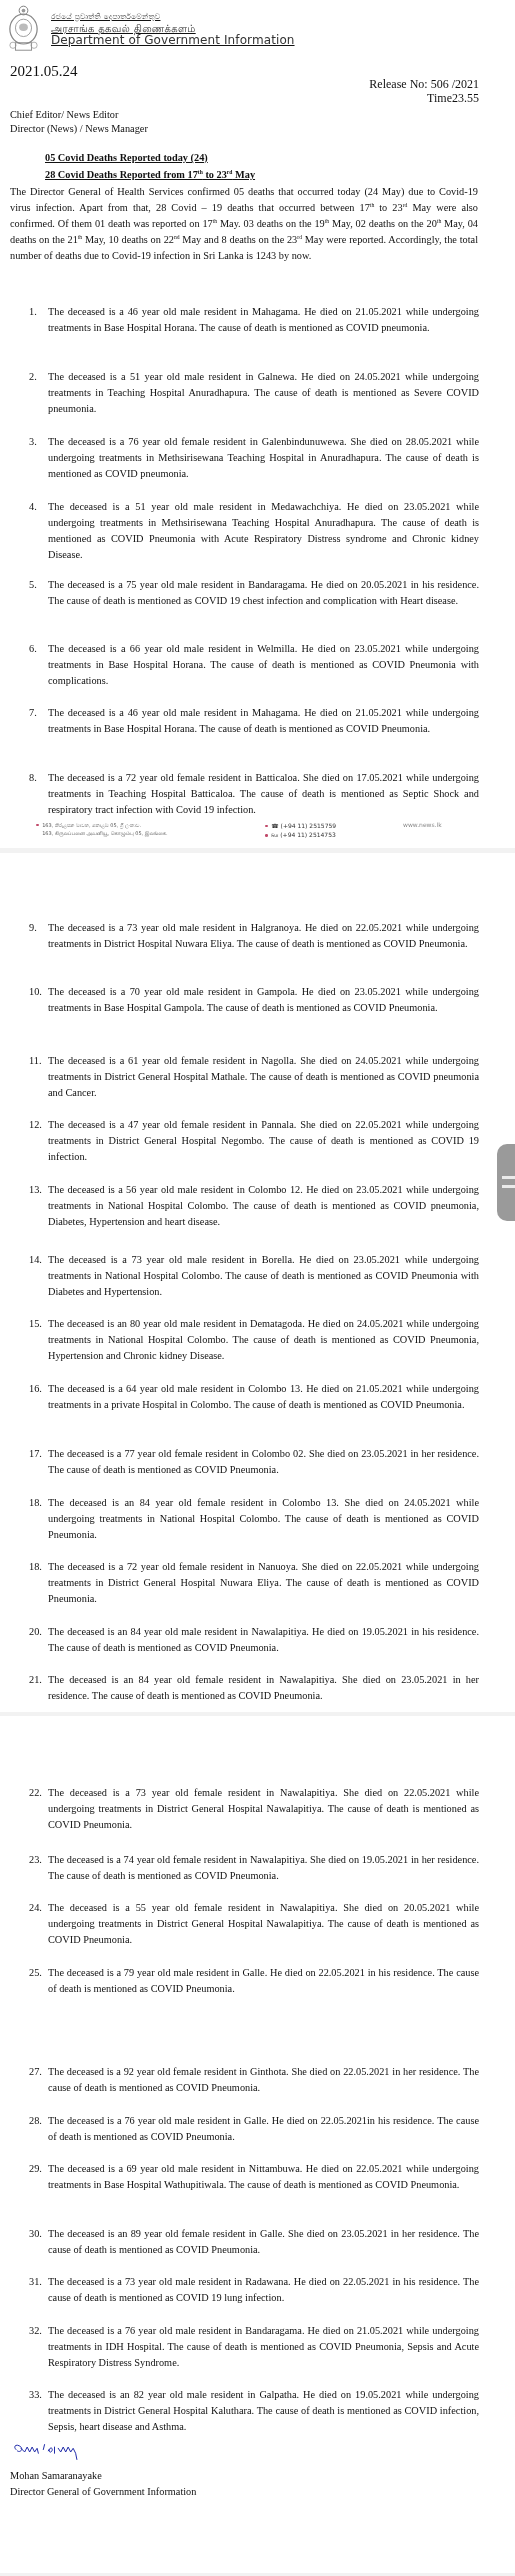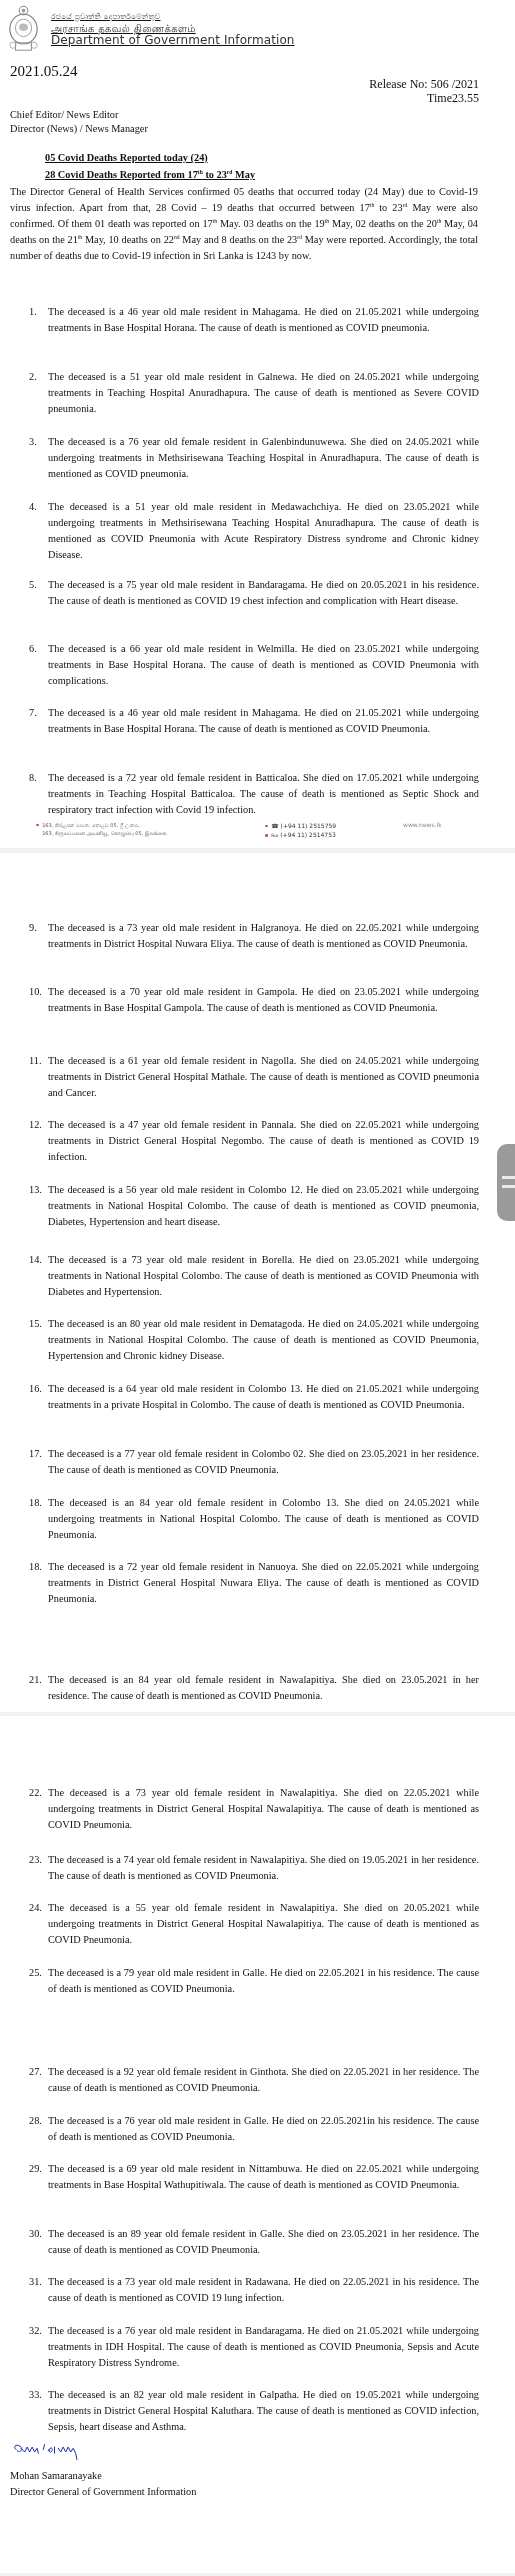--- a/index.html
+++ b/index.html
@@ -90,21 +90,21 @@
   <div class="item" style="top:304px">
       <span class="num">1.</span>
       <span class="txt">The deceased is a 46 year old male resident in Mahagama. He died on 21.05.2021 while undergoing treatments in Base Hospital Horana. The cause of death is  mentioned as COVID pneumonia.</span>
     </div>
   <div class="item" style="top:369px">
       <span class="num">2.</span>
       <span class="txt">The deceased is a 51 year old male resident in Galnewa. He died on 24.05.2021 while undergoing treatments in Teaching Hospital Anuradhapura. The cause of death is mentioned as Severe COVID pneumonia.</span>
     </div>
   <div class="item" style="top:434px">
       <span class="num">3.</span>
-      <span class="txt">The deceased is a 76 year old female resident in Galenbindunuwewa. She died on 24.05.2021 while undergoing treatments in Methsirisewana Teaching Hospital in Anuradhapura. The cause of death is   mentioned as COVID pneumonia.</span>
+      <span class="txt">The deceased is a 76 year old female resident in Galenbindunuwewa. She died on 28.05.2021 while undergoing treatments in Methsirisewana Teaching Hospital in Anuradhapura. The cause of death is   mentioned as COVID pneumonia.</span>
     </div>
   <div class="item" style="top:499px">
       <span class="num">4.</span>
       <span class="txt">The deceased is a 51 year old male resident in Medawachchiya. He died on 23.05.2021 while undergoing treatments in Methsirisewana Teaching Hospital Anuradhapura.   The cause of death is mentioned as COVID Pneumonia with Acute Respiratory Distress syndrome and Chronic kidney Disease.</span>
     </div>
   <div class="item" style="top:577px">
       <span class="num">5.</span>
       <span class="txt">The deceased is a 75 year old male resident in Bandaragama. He died on 20.05.2021 in his residence. The cause of death is mentioned as COVID 19 chest infection and complication with Heart disease.</span>
     </div>
   <div class="item" style="top:641px">
@@ -170,20 +170,24 @@
       <span class="num">17.</span>
       <span class="txt">The deceased is a 77  year old female resident in Colombo 02. She died on 23.05.2021 in her residence. The cause of death is mentioned as COVID Pneumonia.</span>
     </div>
   <div class="item" style="top:642px">
       <span class="num">18.</span>
       <span class="txt">The deceased is an 84  year old female resident in Colombo 13. She died on 24.05.2021 while undergoing treatments in National Hospital Colombo. The cause of death is mentioned as COVID Pneumonia.</span>
     </div>
   <div class="item" style="top:706px">
       <span class="num">18.</span>
       <span class="txt">The deceased is a 72 year old female resident in Nanuoya. She died on 22.05.2021 while undergoing treatments in District General Hospital Nuwara Eliya. The cause of death is mentioned as COVID Pneumonia.</span>
+    </div>
+  <div class="item" style="top:771px">
+      <span class="num">20.</span>
+      <span class="txt">The deceased is an 84  year old  male resident in Nawalapitiya. He died on 19.05.2021 in his residence. The cause of death is mentioned as COVID Pneumonia.</span>
     </div>
   <div class="item" style="top:819px">
       <span class="num">21.</span>
       <span class="txt">The deceased is an 84  year old female resident in Nawalapitiya. She died on 23.05.2021 in her residence.  The cause of death is   mentioned as COVID Pneumonia.</span>
     </div>
 </div>
 
 <div class="page" id="page3">
   <div class="item" style="top:69px">
       <span class="num">22.</span>

